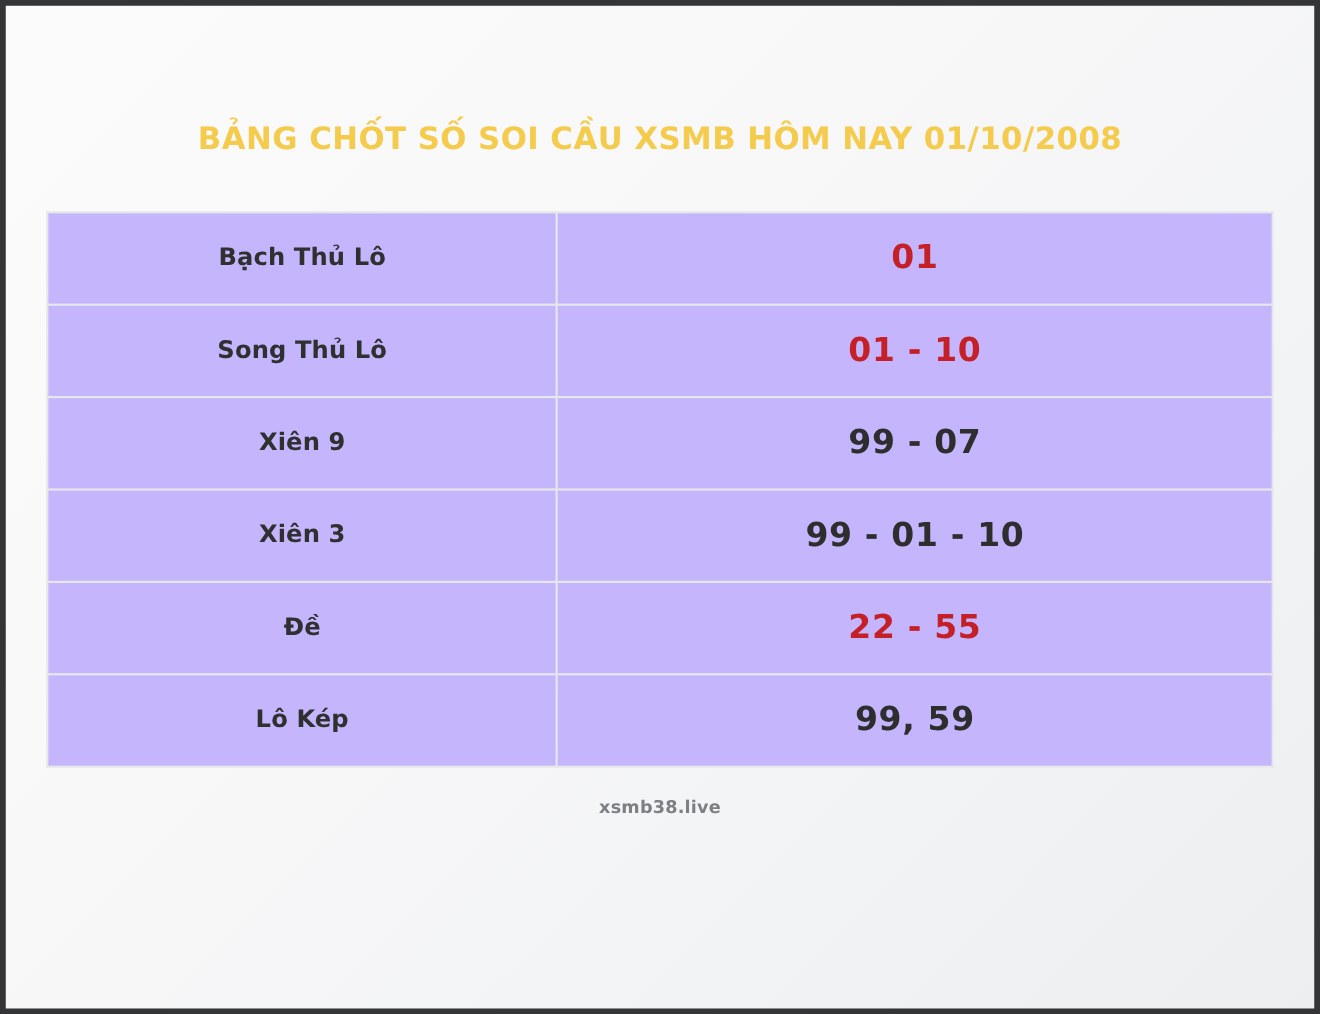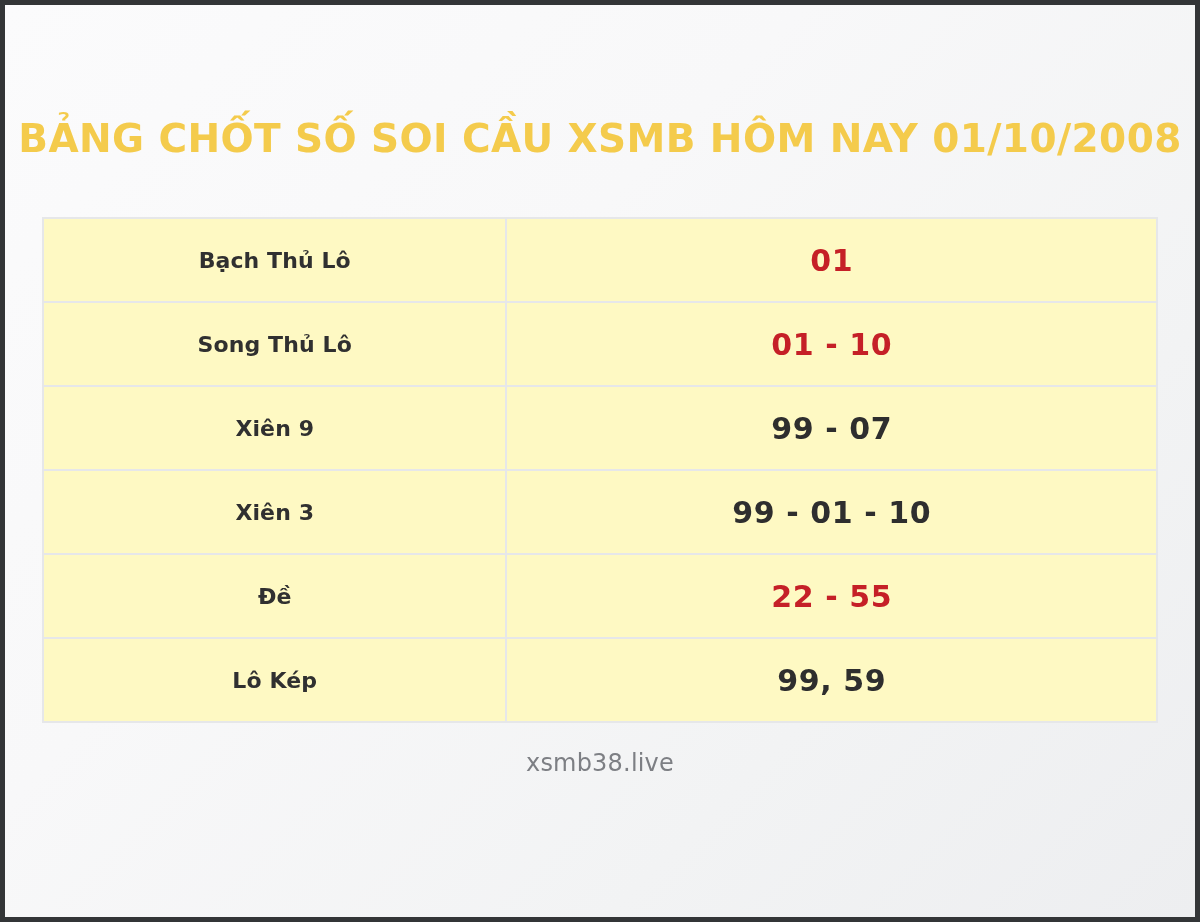--- a/index.html
+++ b/index.html
@@ -43,21 +43,21 @@
   
   .title-wrap {
     width: 100%;
     text-align: center;
     margin-top: 88px;
     line-height: 1;
   }
 
   .title {
     display: inline-block;
-    font-size: 39px;
+    font-size: 28px;
     font-weight: 700;
     letter-spacing: 0.4px;
     color: #f4cb4c;
     white-space: nowrap;
     font-family: "DejaVu Sans", "Liberation Sans", sans-serif;
   }
 
   
   .board {
     width: 1116px;
@@ -67,21 +67,21 @@
     background: #ffffff;
     border: 2px solid #e6e7e9;
   }
 
   .board td {
     border: 2px solid #e6e7e9;
     height: 82px;
     padding: 0 10px;
     text-align: center;
     vertical-align: middle;
-    background: #fef9c3;
+    background: #c4b5fd;
   }
 
   .col-label { width: 446px; }
   .col-value { width: 626px; }
 
   .cell-label {
     font-size: 22px;
     font-weight: 700;
     color: #303030;
     letter-spacing: 0.1px;
@@ -94,22 +94,22 @@
     color: #2e2e2e;
   }
 
   .cell-value.accent {
     color: #c52027;
   }
 
   
   .footer {
     margin-top: 26px;
-    font-size: 24px;
-    font-weight: 400;
+    font-size: 16px;
+    font-weight: 700;
     color: #7d7f84;
     letter-spacing: 0.2px;
   }
 </style>
 </head>
 <body>
 
 <div class="frame">
   <div class="stage">
 

